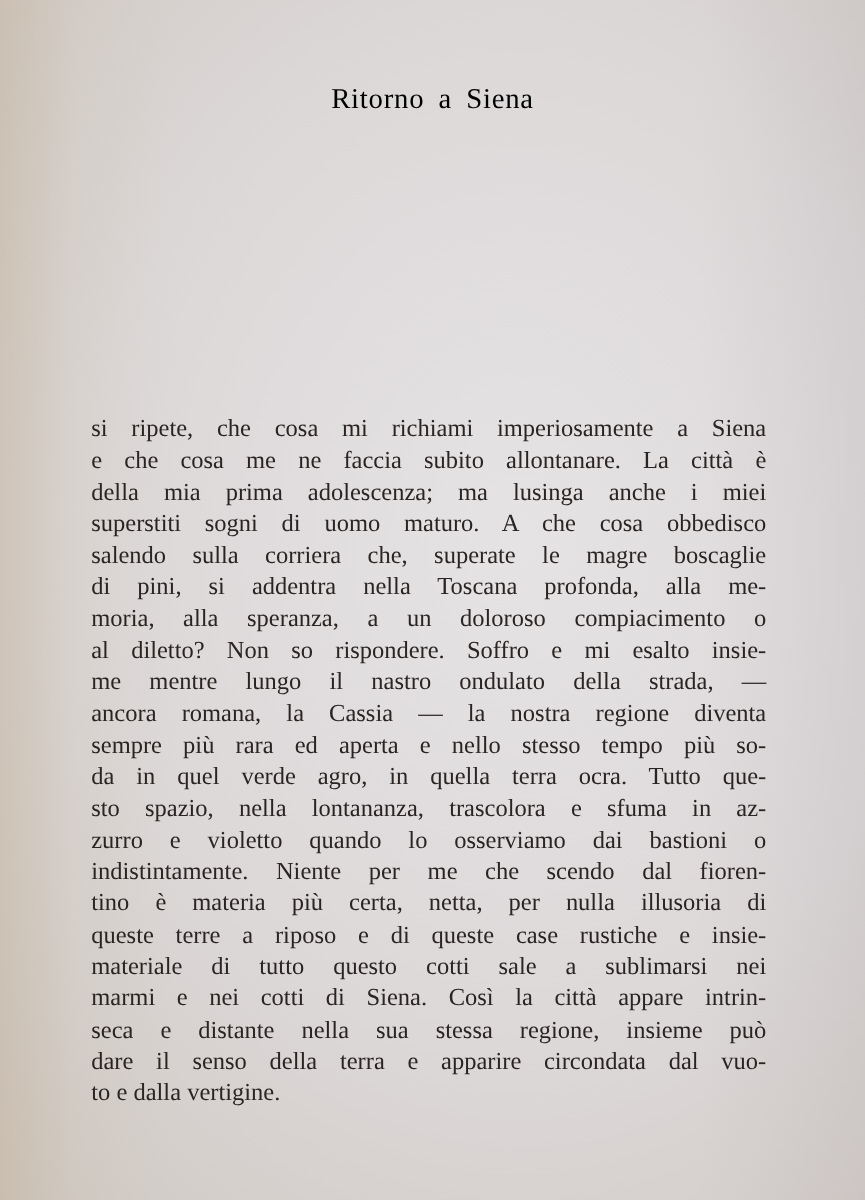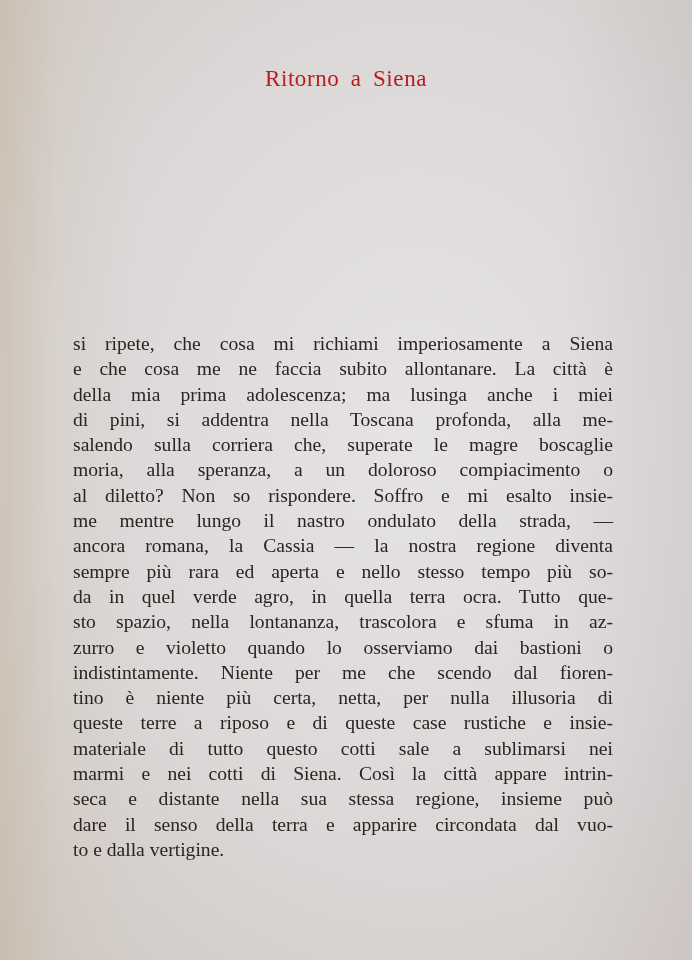--- a/index.html
+++ b/index.html
@@ -31,21 +31,21 @@
       position: absolute;
       top: 66px;
       left: 0;
       width: 692px;
       text-align: center;
       font-size: 23px;
       letter-spacing: 0.6px;
       word-spacing: 5px;
       margin: 0;
       font-weight: normal;
-      color: #b91c1c;
+      color: #000000;
     }
     .body-text {
       position: absolute;
       top: 331px;
       left: 73px;
       width: 540px;
       font-size: 19.6px;
       line-height: 25.3px;
       margin: 0;
     }
@@ -68,32 +68,33 @@
 
 <div class="page-shade"></div>
 
 <div class="page">
   <h1 class="chapter-title">Ritorno a Siena</h1>
 
   <div class="body-text">
     <span class="line">si ripete, che cosa mi richiami imperiosamente a Siena</span>
     <span class="line">e che cosa me ne faccia subito allontanare. La città è</span>
     <span class="line">della mia prima adolescenza; ma lusinga anche i miei</span>
+    <span class="line">superstiti sogni di uomo maturo. A che cosa obbedisco</span>
+    <span class="line">salendo sulla corriera che, superate le magre boscaglie</span>
     <span class="line">di pini, si addentra nella Toscana profonda, alla me-</span>
-    <span class="line">salendo sulla corriera che, superate le magre boscaglie</span>
     <span class="line">moria, alla speranza, a un doloroso compiacimento o</span>
     <span class="line">al diletto? Non so rispondere. Soffro e mi esalto insie-</span>
     <span class="line">me mentre lungo il nastro ondulato della strada, —</span>
     <span class="line">ancora romana, la Cassia — la nostra regione diventa</span>
     <span class="line">sempre più rara ed aperta e nello stesso tempo più so-</span>
     <span class="line">da in quel verde agro, in quella terra ocra. Tutto que-</span>
     <span class="line">sto spazio, nella lontananza, trascolora e sfuma in az-</span>
     <span class="line">zurro e violetto quando lo osserviamo dai bastioni o</span>
     <span class="line">indistintamente. Niente per me che scendo dal fioren-</span>
-    <span class="line">tino è niente più certa, netta, per nulla illusoria di</span>
+    <span class="line">tino è materia più certa, netta, per nulla illusoria di</span>
     <span class="line">queste terre a riposo e di queste case rustiche e insie-</span>
     <span class="line">materiale di tutto questo cotti sale a sublimarsi nei</span>
     <span class="line">marmi e nei cotti di Siena. Così la città appare intrin-</span>
     <span class="line">seca e distante nella sua stessa regione, insieme può</span>
     <span class="line">dare il senso della terra e apparire circondata dal vuo-</span>
     <span class="line last">to e dalla vertigine.</span>
   </div>
 </div>
 
 </body></html>

